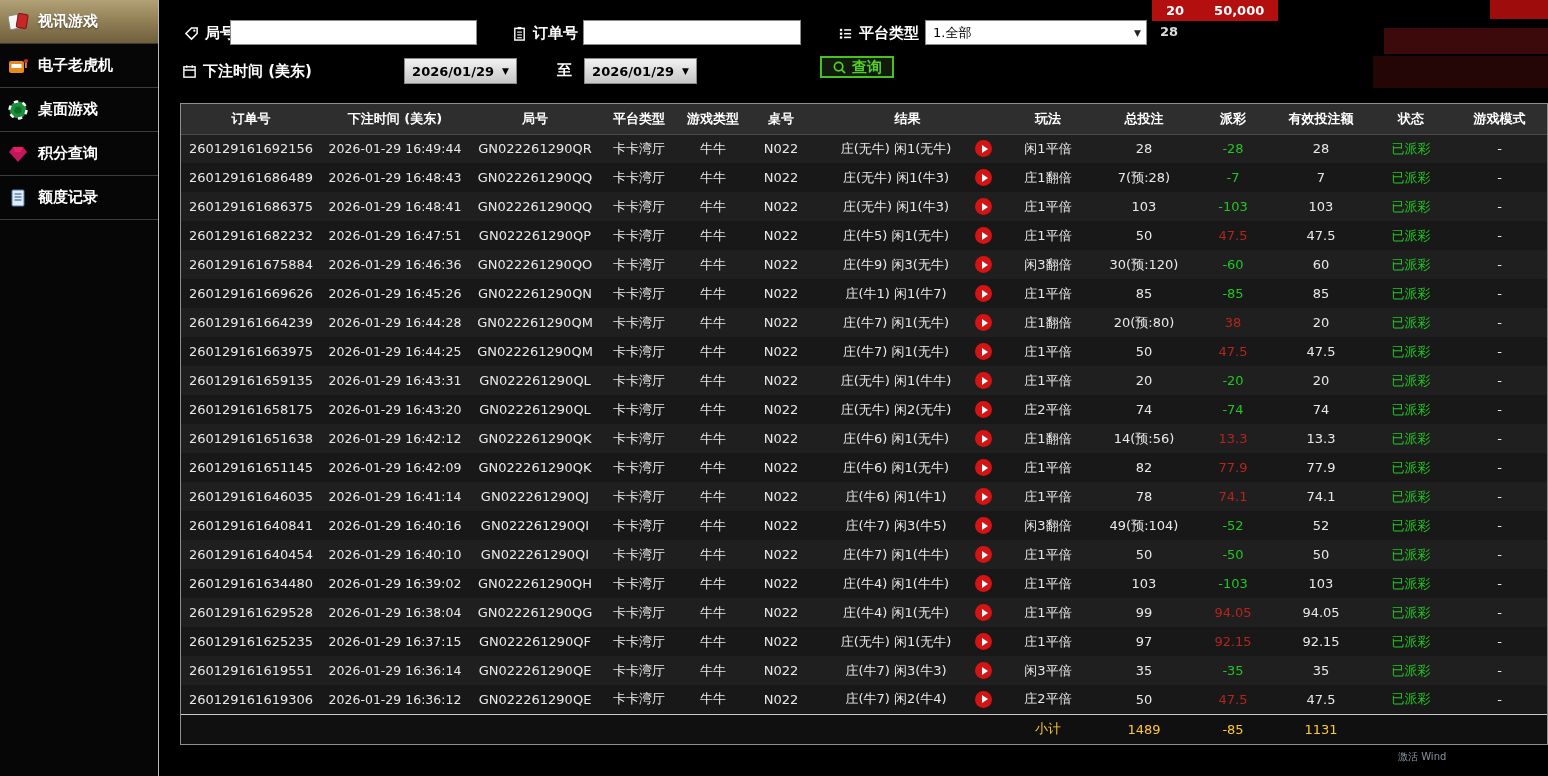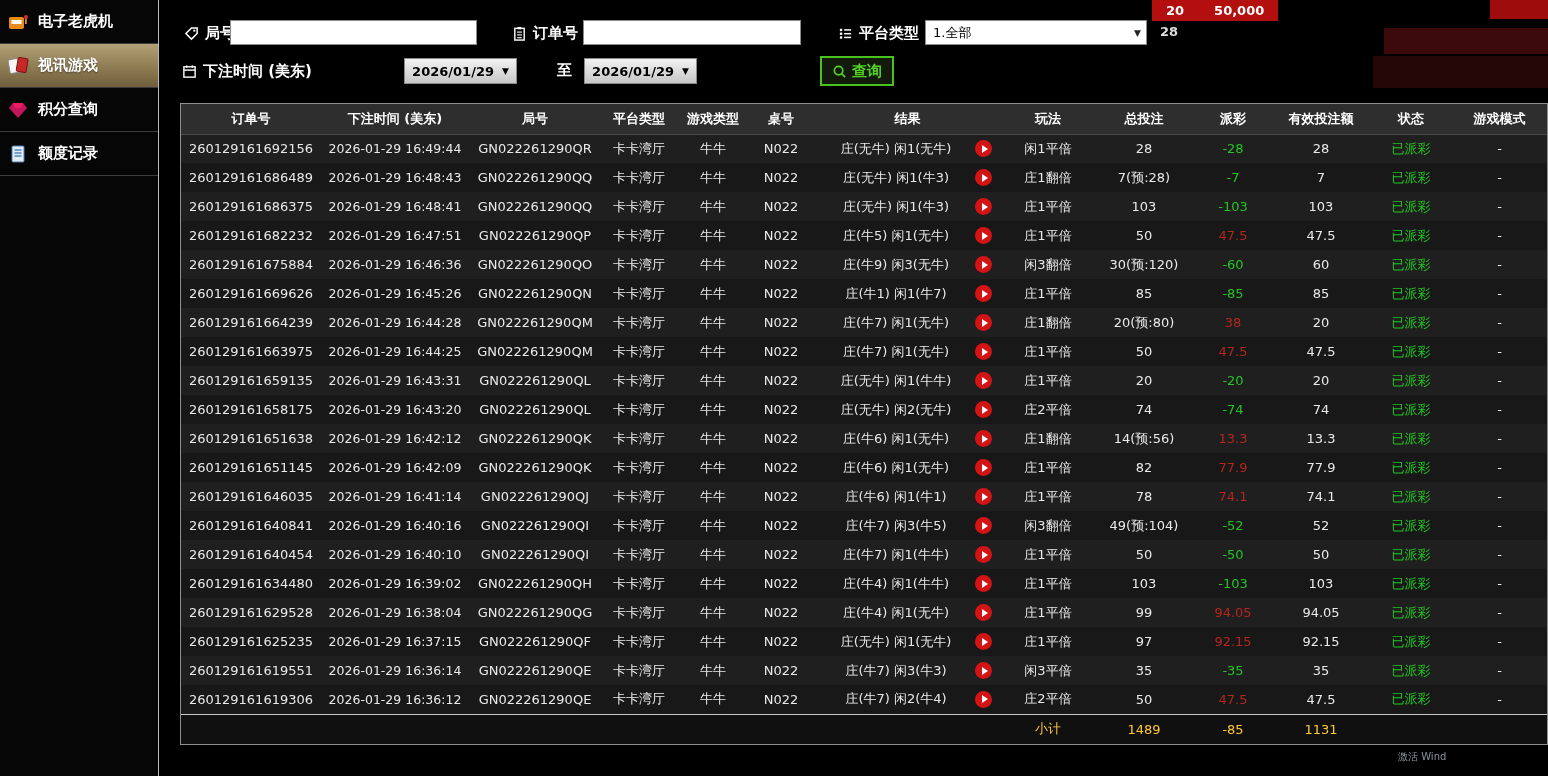--- a/index.html
+++ b/index.html
@@ -27,21 +27,21 @@
   .txt-input { position:absolute; height:25px; background:#fff; border:1px solid #8c8c8c;
                font-size:13px; color:#000; padding:0 5px; }
   .dd { position:absolute; height:25px; background:#fff; border:1px solid #8c8c8c; color:#000;
         font-size:13px; display:flex; align-items:center; padding:0 20px 0 7px; cursor:pointer; }
   .dd .arrow { position:absolute; right:5px; font-size:9px; color:#222; }
   .date-btn { position:absolute; height:26px; background:linear-gradient(180deg,#f2f2f2,#c7c7c7);
               border:1px solid #8a8a8a; color:#000; font-size:13px; font-weight:bold;
               display:flex; align-items:center; justify-content:center; gap:8px; cursor:pointer; }
   .date-btn .arrow { font-size:9px; }
   .to-label { position:absolute; font-size:15px; font-weight:bold; color:#fff; }
-  .query-btn { position:absolute; height:30px; background:#121a0c; border:2px solid #49c21f;
+  .query-btn { position:absolute; height:22px; background:#121a0c; border:2px solid #49c21f;
                color:#52d024; font-size:15px; font-weight:bold; display:flex; align-items:center;
                gap:5px; padding:0 10px; cursor:pointer; font-family:inherit; }
 
   
   .table-wrap { position:absolute; left:180px; top:103px; width:1368px; z-index:2;
                 border:1px solid #8f8f8f; background:#141414; }
   table { border-collapse:collapse; table-layout:fixed; width:1366px; font-size:13px; }
   thead tr { background:#2e2e2e; height:30px; }
   th { font-weight:bold; color:#fff; text-align:center; border-bottom:1px solid #4a4a4a;
        white-space:nowrap; overflow:hidden; }
@@ -80,43 +80,53 @@
 <div class="artifact badge-strip" data-name="background-artifact">
   <span data-name="artifact-number">20</span>
   <span data-name="artifact-number">50,000</span>
 </div>
 <div class="artifact badge-small" data-name="background-artifact">28</div>
 <div class="artifact red-box" data-name="background-artifact"></div>
 <div class="artifact dark-strip" data-name="background-artifact"></div>
 <div class="artifact dark-strip2" data-name="background-artifact"></div>
 
 <div class="sidebar" data-name="sidebar">
-  <div class="side-item" data-name="sidebar-item-slots">
-    <span class="sicon" data-name="slot-machine-icon">
-      <svg viewBox="0 0 22 20" width="22" height="20">
-        <rect x="2" y="5" width="15" height="12" rx="2" fill="#e88b1a"></rect>
-        <rect x="4.5" y="8" width="10" height="4" fill="#fff"></rect>
-        <rect x="18" y="6" width="1.8" height="6" fill="#e88b1a"></rect>
-        <circle cx="19" cy="5" r="2" fill="#d32f2f"></circle>
-      </svg>
-    </span>
-    <span data-name="sidebar-item-label">电子老虎机</span>
-  </div>
   <div class="side-item active" data-name="sidebar-item-video-games">
     <span class="sicon" data-name="cards-icon">
       <svg viewBox="0 0 22 20" width="22" height="20">
         <g transform="rotate(-10 7 10)">
             <rect x="2" y="3" width="10" height="14" rx="1.5" fill="#f5f5f5" stroke="#888"></rect>
           </g>
         <g transform="rotate(10 15 10)">
             <rect x="10" y="2" width="10" height="14" rx="1.5" fill="#c62828" stroke="#7a1313"></rect>
           </g>
       </svg>
     </span>
     <span data-name="sidebar-item-label">视讯游戏</span>
+  </div>
+  <div class="side-item" data-name="sidebar-item-slots">
+    <span class="sicon" data-name="slot-machine-icon">
+      <svg viewBox="0 0 22 20" width="22" height="20">
+        <rect x="2" y="5" width="15" height="12" rx="2" fill="#e88b1a"></rect>
+        <rect x="4.5" y="8" width="10" height="4" fill="#fff"></rect>
+        <rect x="18" y="6" width="1.8" height="6" fill="#e88b1a"></rect>
+        <circle cx="19" cy="5" r="2" fill="#d32f2f"></circle>
+      </svg>
+    </span>
+    <span data-name="sidebar-item-label">电子老虎机</span>
+  </div>
+  <div class="side-item" data-name="sidebar-item-table-games">
+    <span class="sicon" data-name="poker-chip-icon">
+      <svg viewBox="0 0 20 20" width="20" height="20">
+        <circle cx="10" cy="10" r="8.5" fill="#1b8f3a"></circle>
+        <circle cx="10" cy="10" r="8.5" fill="none" stroke="#fff" stroke-width="2.4" stroke-dasharray="4.4 4.5"></circle>
+        <circle cx="10" cy="10" r="3.6" fill="#0f6b28"></circle>
+      </svg>
+    </span>
+    <span data-name="sidebar-item-label">桌面游戏</span>
   </div>
   <div class="side-item" data-name="sidebar-item-points-query">
     <span class="sicon" data-name="gem-icon">
       <svg viewBox="0 0 20 20" width="20" height="20">
         <polygon points="5,3 15,3 19,8 10,18 1,8" fill="#c2185b"></polygon>
         <polygon points="5,3 15,3 13,8 7,8" fill="#e91e63"></polygon>
       </svg>
     </span>
     <span data-name="sidebar-item-label">积分查询</span>
   </div>

